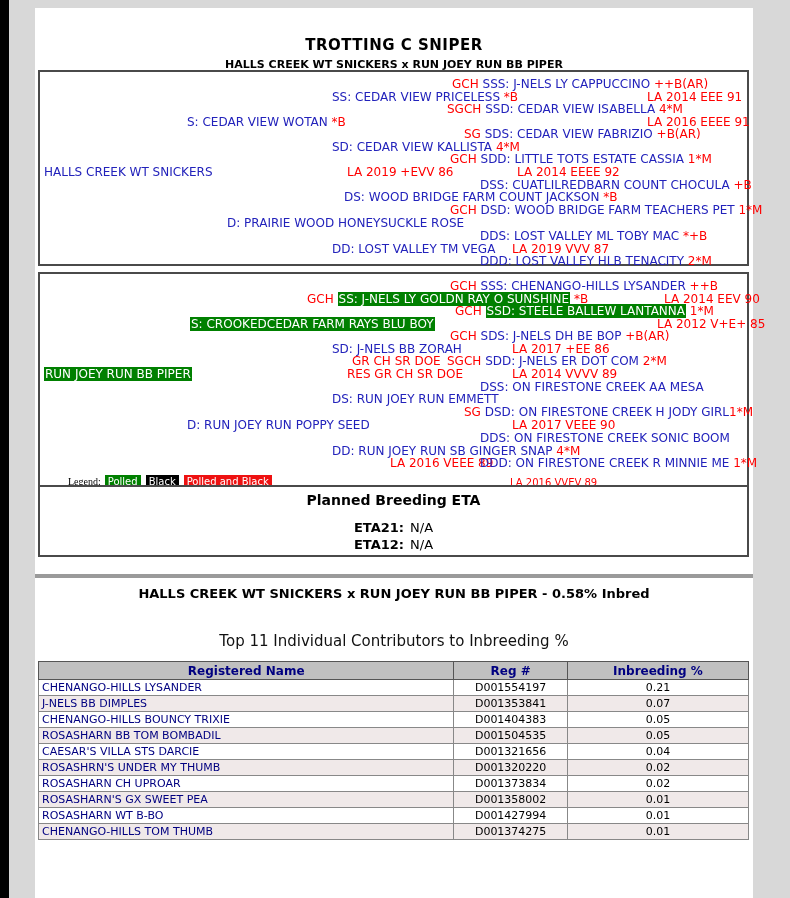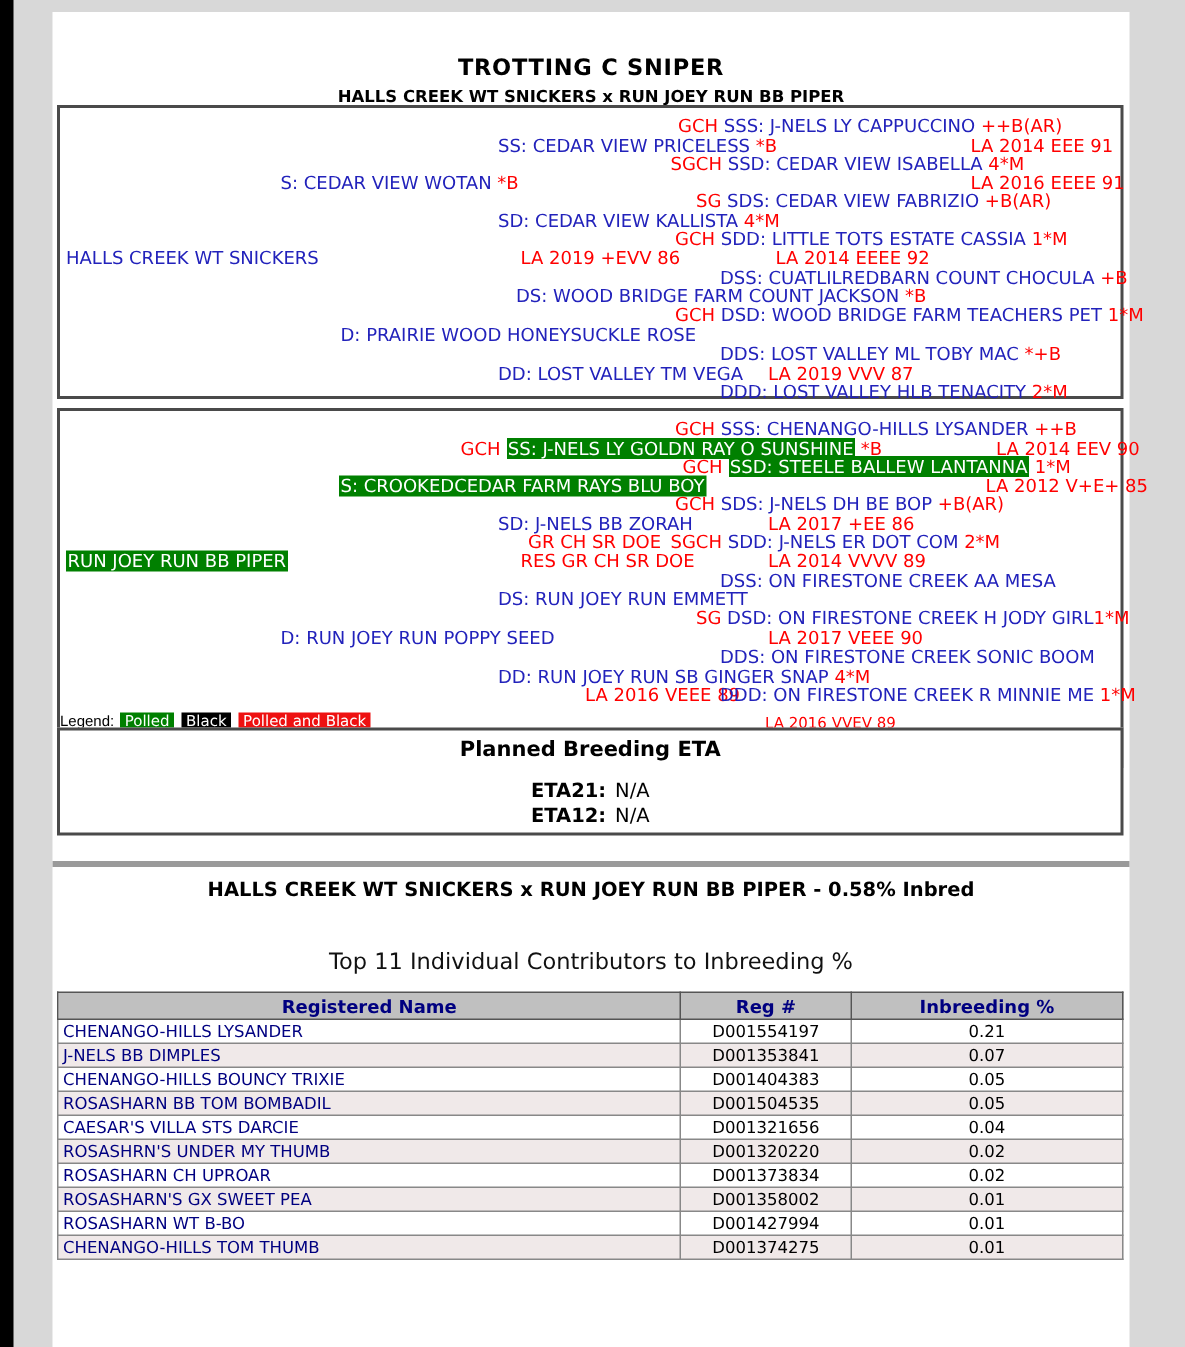--- a/index.html
+++ b/index.html
@@ -15,21 +15,21 @@
   .title{position:absolute;top:28px;left:0;width:100%;text-align:center;font-size:15px;font-weight:bold;letter-spacing:.5px;}
   .subtitle{position:absolute;top:50px;left:0;width:100%;text-align:center;font-size:11px;font-weight:bold;}
   .ped-box{position:absolute;left:3px;width:711px;border:2px solid #4a4a4a;background:#fff;}
   #sire-box{top:62px;height:196px;}
   #dam-box{top:264px;height:240px;}
   .ped-group{position:absolute;white-space:nowrap;font-size:12px;line-height:12px;}
   .seg-b{color:var(--name-blue);}
   .seg-r{color:var(--accent-red);}
   .seg-g{background:var(--polled-green);color:#fff;padding:0 1px;}
   .legend-row{position:absolute;left:5px;top:467px;width:710px;height:14px;font-size:10px;line-height:13px;white-space:nowrap;}
-  .legend-label{color:#000;margin-right:4px;font-family:Liberation Sans, sans-serif;}
+  .legend-label{color:#000;margin-right:4px;font-family:Liberation Serif, serif;margin-left:28px;}
   .chip{display:inline-block;color:#fff;padding:0 3px;margin-right:5px;}
   .chip-polled{background:var(--polled-green);}
   .chip-black{background:var(--chip-black);}
   .chip-polled_black{background:var(--polled-black-red);}
   .legend-overflow{position:absolute;left:470px;top:1px;color:var(--accent-red);}
   .eta-box{position:absolute;left:3px;top:477px;width:711px;height:72px;border:2px solid #4a4a4a;text-align:center;background:#fff;}
   .eta-title{margin-top:5px;font-size:14px;font-weight:bold;}
   .eta-rows{margin-top:11px;}
   .eta-row{font-size:13px;line-height:17px;}
   .eta-label{font-weight:bold;margin-right:6px;}
@@ -74,21 +74,21 @@
         <div class="ped-group" style="left: 440px; top: 158px;"><span class="seg-b">DDS: LOST VALLEY ML TOBY MAC </span><span class="seg-r">*+B</span></div>
         <div class="ped-group" style="left: 292px; top: 171px;"><span class="seg-b">DD: LOST VALLEY TM VEGA</span></div>
         <div class="ped-group" style="left: 472px; top: 171px;"><span class="seg-r">LA 2019 VVV 87</span></div>
         <div class="ped-group" style="left: 440px; top: 183px;"><span class="seg-b">DDD: LOST VALLEY HLB TENACITY </span><span class="seg-r">2*M</span></div>
       </div>
     <div class="ped-box" id="dam-box">
         <div class="ped-group" style="left: 410px; top: 6px;"><span class="seg-r">GCH </span><span class="seg-b">SSS: CHENANGO-HILLS LYSANDER </span><span class="seg-r">++B</span></div>
         <div class="ped-group" style="left: 267px; top: 19px;"><span class="seg-r">GCH </span><span class="seg-g">SS: J-NELS LY GOLDN RAY O SUNSHINE</span><span class="seg-r"> *B</span></div>
         <div class="ped-group" style="left: 624px; top: 19px;"><span class="seg-r">LA 2014 EEV 90</span></div>
         <div class="ped-group" style="left: 415px; top: 31px;"><span class="seg-r">GCH </span><span class="seg-g">SSD: STEELE BALLEW LANTANNA</span><span class="seg-r"> 1*M</span></div>
-        <div class="ped-group" style="left: 150px; top: 44px; margin-left: 36px;"><span class="seg-g">S: CROOKEDCEDAR FARM RAYS BLU BOY</span></div>
+        <div class="ped-group" style="left: 150px; top: 44px;"><span class="seg-g">S: CROOKEDCEDAR FARM RAYS BLU BOY</span></div>
         <div class="ped-group" style="left: 617px; top: 44px;"><span class="seg-r">LA 2012 V+E+ 85</span></div>
         <div class="ped-group" style="left: 410px; top: 56px;"><span class="seg-r">GCH </span><span class="seg-b">SDS: J-NELS DH BE BOP </span><span class="seg-r">+B(AR)</span></div>
         <div class="ped-group" style="left: 292px; top: 69px;"><span class="seg-b">SD: J-NELS BB ZORAH</span></div>
         <div class="ped-group" style="left: 472px; top: 69px;"><span class="seg-r">LA 2017 +EE 86</span></div>
         <div class="ped-group" style="left: 312px; top: 81px;"><span class="seg-r">GR CH SR DOE</span></div>
         <div class="ped-group" style="left: 407px; top: 81px;"><span class="seg-r">SGCH </span><span class="seg-b">SDD: J-NELS ER DOT COM </span><span class="seg-r">2*M</span></div>
         <div class="ped-group" style="left: 4px; top: 94px;"><span class="seg-g">RUN JOEY RUN BB PIPER</span></div>
         <div class="ped-group" style="left: 307px; top: 94px;"><span class="seg-r">RES GR CH SR DOE</span></div>
         <div class="ped-group" style="left: 472px; top: 94px;"><span class="seg-r">LA 2014 VVVV 89</span></div>
         <div class="ped-group" style="left: 440px; top: 107px;"><span class="seg-b">DSS: ON FIRESTONE CREEK AA MESA</span></div>

